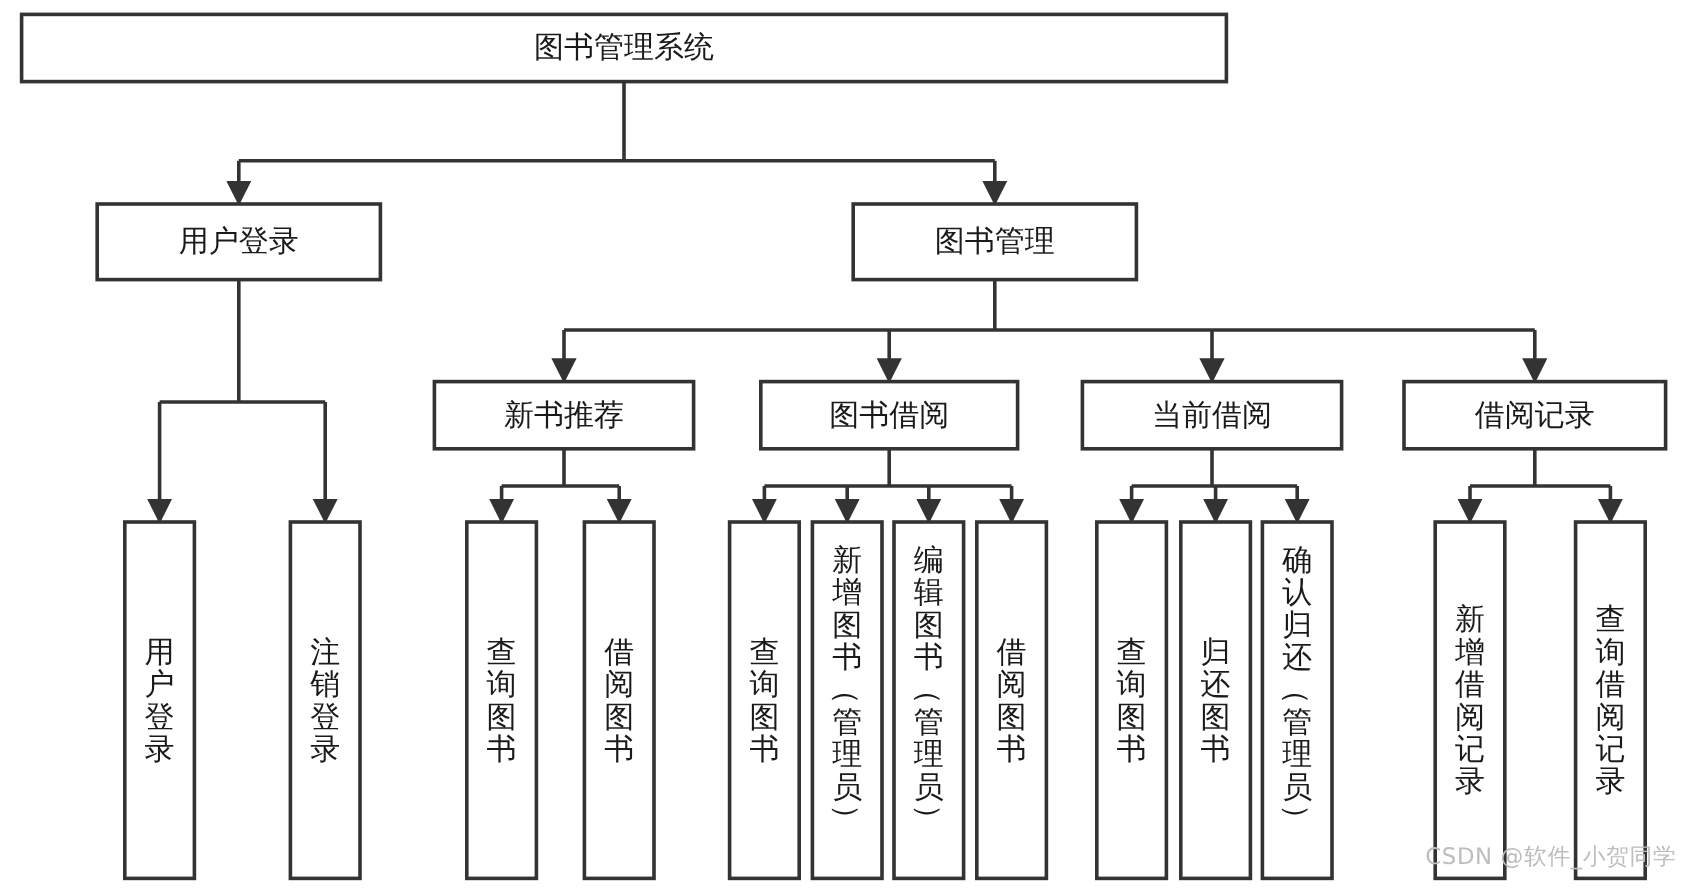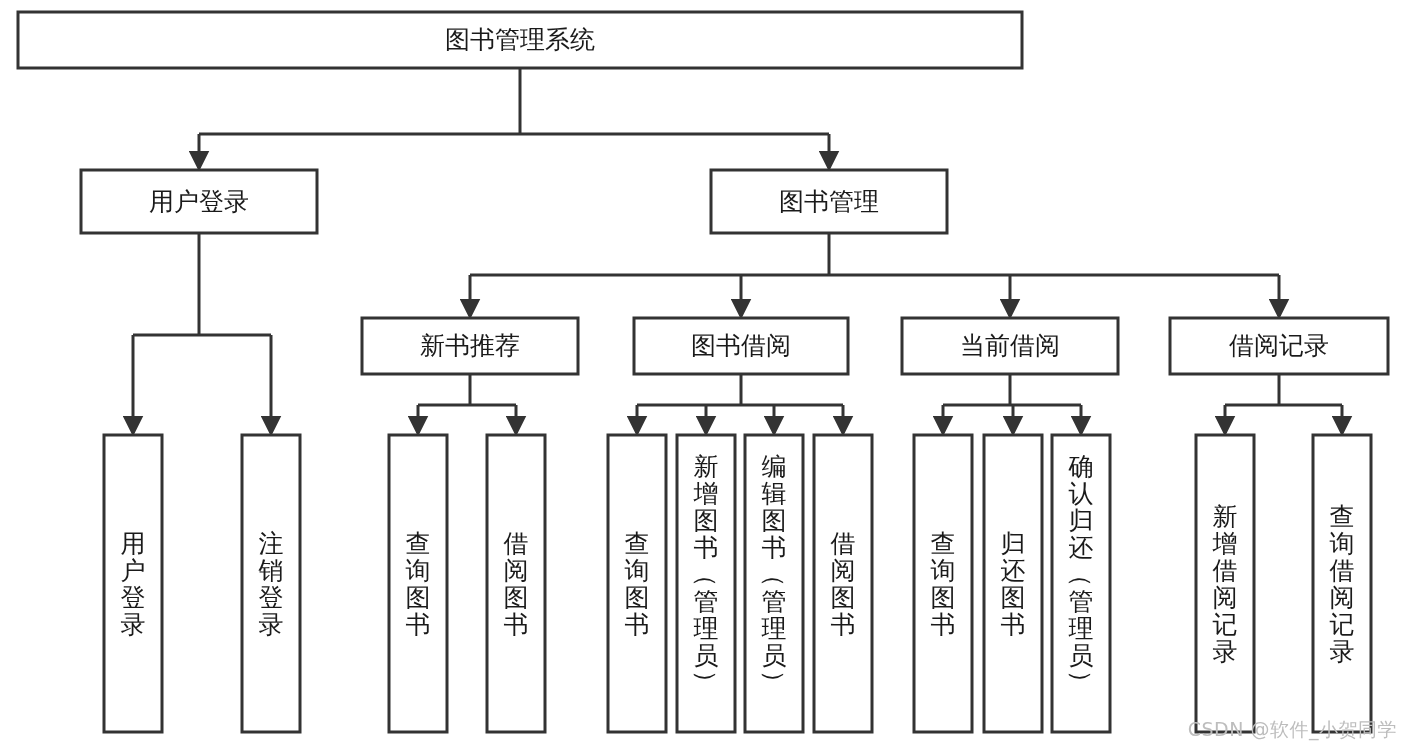--- a/index.html
+++ b/index.html
@@ -43,21 +43,21 @@
     stroke-width: 3;
     fill: none;
   }
   .arrow-head {
     fill: #333333;
     stroke: none;
   }
   .watermark {
     position: absolute;
     right: 8px;
-    bottom: 4px;
+    bottom: 20px;
     font-family: "DejaVu Sans", "Liberation Sans", sans-serif;
     font-size: 19px;
     color: #bdbdbd;
     white-space: nowrap;
     letter-spacing: 0.5px;
     pointer-events: none;
   }
 </style>
 </head>
 <body>

